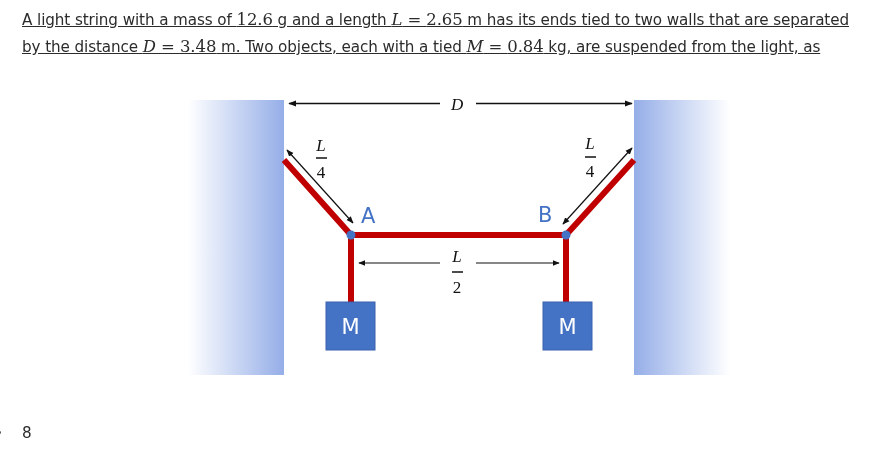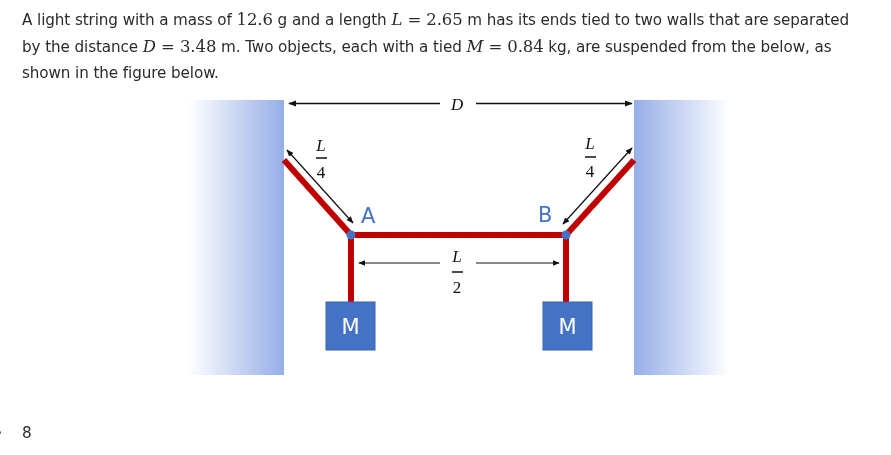--- a/index.html
+++ b/index.html
@@ -18,21 +18,21 @@
     .problem-text {
       position: absolute;
       left: 22px;
       top: 6px;
       width: 870px;
       font-size: 15.2px;
       line-height: 27px;
       letter-spacing: -0.1px;
       white-space: nowrap;
     }
-    .line { display: block; height: 27px; }
+    .line { display: block; height: 27px; text-decoration: underline; }
     .math {
       font-family: "DejaVu Serif", "Liberation Serif", serif;
       font-size: 16.5px;
     }
     .math-var {
       font-family: "DejaVu Serif", "Liberation Serif", serif;
       font-style: italic;
       font-size: 16.5px;
     }
     .figure {
@@ -91,22 +91,21 @@
       position: absolute;
       left: 52px;
       top: 0;
     }
   </style>
 </head>
 <body>
 
 <div class="problem-text">
   <span class="line"><span>A light string with a mass of </span><span class="math">12.6</span><span> g and a length </span><span class="math-var">L</span><span class="math"> = </span><span class="math">2.65</span><span> m has its ends tied to two walls that are separated</span></span>
-  <span class="line"><span>by the distance </span><span class="math-var">D</span><span class="math"> = </span><span class="math">3.48</span><span> m. Two objects, each with a tied </span><span class="math-var">M</span><span class="math"> = </span><span class="math">0.84</span><span> kg, are suspended from the below, as</span></span>
-  <span class="line">shown in the figure below.</span>
+  <span class="line"><span>by the distance </span><span class="math-var">D</span><span class="math"> = </span><span class="math">3.48</span><span> m. Two objects, each with a tied </span><span class="math-var">M</span><span class="math"> = </span><span class="math">0.84</span><span> kg, are suspended from the light, as</span></span>
 </div>
 
 <svg class="figure" width="891" height="455" viewBox="0 0 891 455" xmlns="http://www.w3.org/2000/svg">
   <defs>
     <linearGradient id="wallLeftGrad" x1="0" y1="0" x2="1" y2="0">
       <stop offset="0" stop-color="#ffffff"></stop>
       <stop offset="1" stop-color="#95aee8"></stop>
     </linearGradient>
     <linearGradient id="wallRightGrad" x1="0" y1="0" x2="1" y2="0">
       <stop offset="0" stop-color="#95aee8"></stop>

